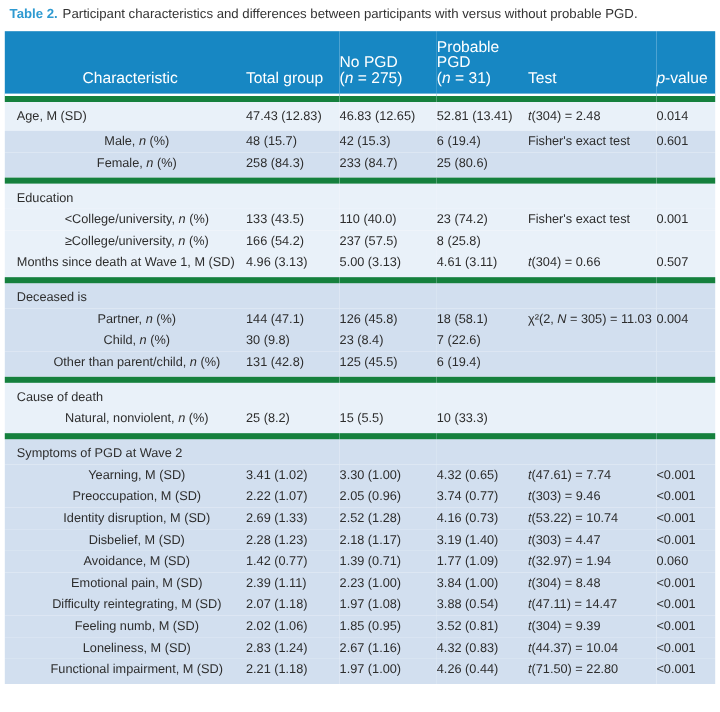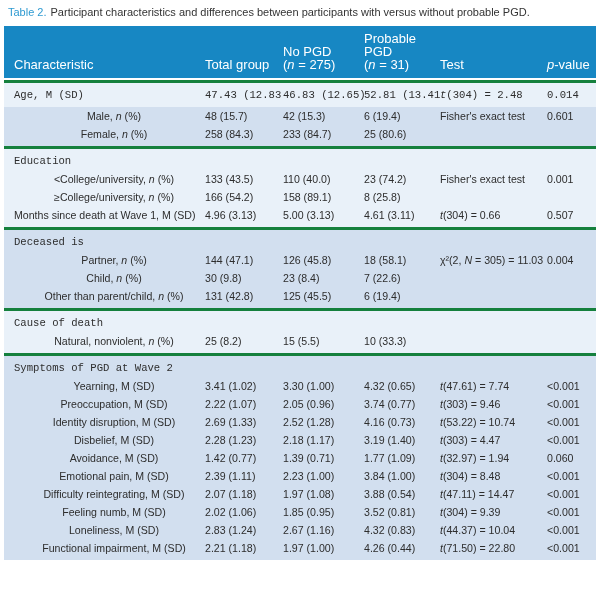--- a/index.html
+++ b/index.html
@@ -12,21 +12,21 @@
     font-family: "Liberation Sans", sans-serif;
   }
   .caption {
     margin: 6px 10px 7px 8px;
     font-size: 11px;
     line-height: 13px;
     color: #333333;
   }
   .caption-label {
     color: var(--title-accent, #2E9AD1);
-    font-weight: normal;
+    font-weight: bold;
     margin-right: 4px;
   }
   table.pgd {
     margin-left: 4px;
     border-collapse: separate;
     border-spacing: 0;
     table-layout: fixed;
     width: 592px;
   }
   col.c0 { width: 201px; }
@@ -39,36 +39,36 @@
     background: var(--header-bg, #1787C3);
     color: #ffffff;
     font-weight: normal;
     font-size: 13px;
     line-height: 13px;
     text-align: left;
     vertical-align: bottom;
     padding: 6px 2px 7px 0;
     border-bottom: 2px solid #ffffff;
   }
-  thead th:first-child { padding-left: 10px; }
+  thead th:first-child { padding-left: 10px; text-align: center; }
   td {
     font-size: 10.6px;
     line-height: 13px;
     color: #2D2D2D;
     height: 18px;
     vertical-align: middle;
     padding: 0 2px 0 0;
     white-space: nowrap;
     overflow: hidden;
   }
   td.c-label { padding-left: 10px; }
   td.c-label.indent { padding-left: 21px; text-align: center; }
   tbody.sec.light td { background: var(--shade-light, #E9F1F9); }
   tbody.sec.medium td { background: var(--shade-medium, #D2DFEF); }
-  tbody.sec tr.first td { border-top: 3px solid #15803d; padding-top: 3px; font-family: Liberation Mono, monospace; }
+  tbody.sec tr.first td { border-top: 5px solid #15803d; padding-top: 3px; }
   tbody.sec tr.last td { padding-bottom: 3px; }
   i { font-style: italic; }
 </style>
 </head>
 <body>
 
 <div class="caption">
   <span class="caption-label">Table 2.</span><span class="caption-text">Participant characteristics and differences between participants with versus without probable PGD.</span>
 </div>
 
@@ -146,21 +146,21 @@
         <td class="c-label indent">&lt;College/university, <i>n</i> (%)</td>
         <td>133 (43.5)</td>
         <td>110 (40.0)</td>
         <td>23 (74.2)</td>
         <td>Fisher's exact test</td>
         <td>0.001</td>
       </tr>
       <tr>
         <td class="c-label indent">≥College/university, <i>n</i> (%)</td>
         <td>166 (54.2)</td>
-        <td>158 (89.1)</td>
+        <td>237 (57.5)</td>
         <td>8 (25.8)</td>
         <td></td>
         <td></td>
       </tr>
       <tr class="last">
         <td class="c-label">Months since death at Wave 1, M (SD)</td>
         <td>4.96 (3.13)</td>
         <td>5.00 (3.13)</td>
         <td>4.61 (3.11)</td>
         <td><i>t</i>(304) = 0.66</td>

